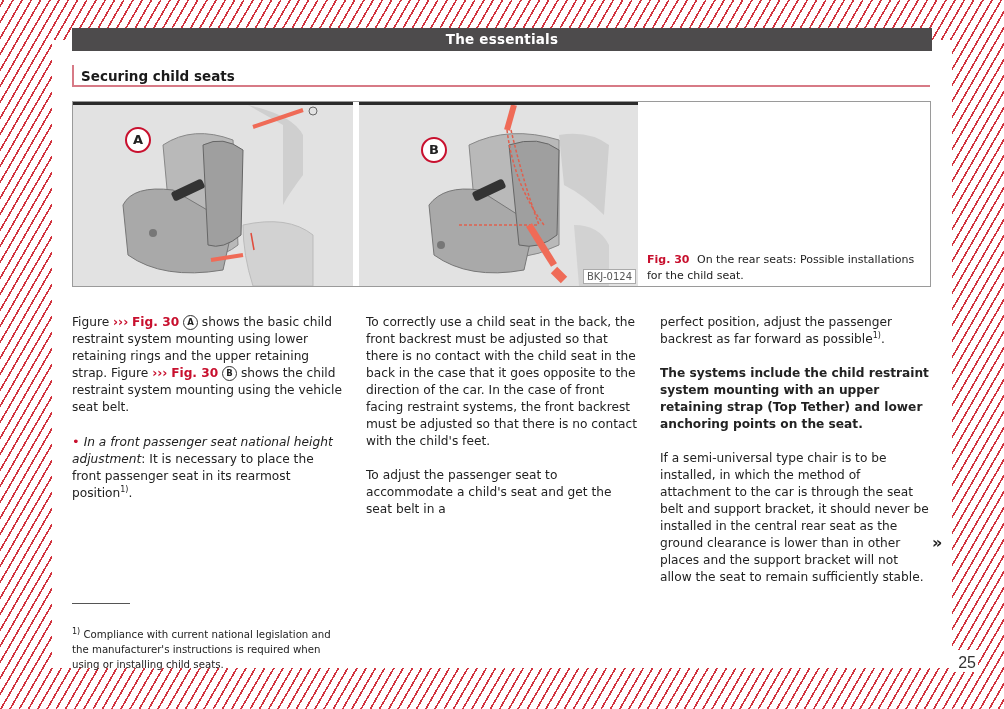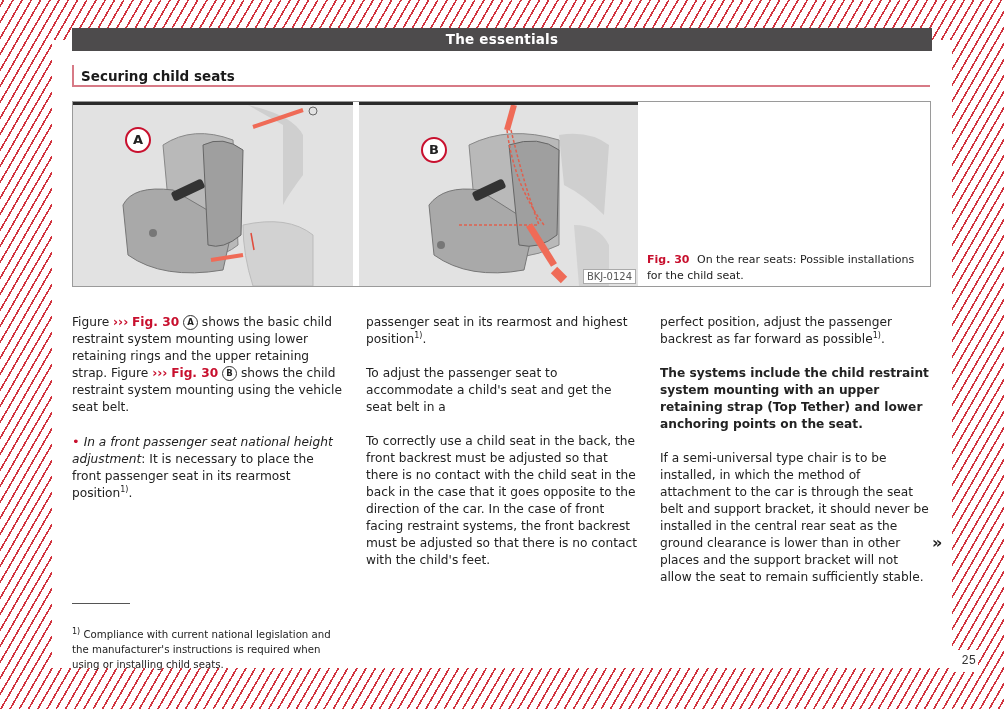--- a/index.html
+++ b/index.html
@@ -11,21 +11,21 @@
     }
     .page {
       position: absolute; left: 52px; top: 40px; width: 900px; height: 628px;
       background: #ffffff;
     }
     .page-num-notch {
       position: absolute; left: 952px; top: 650px; width: 26px; height: 22px; background: #ffffff;
     }
     .page-num {
       position: absolute; left: 952px; top: 654px; width: 24px; text-align: right;
-      font-family: Liberation Mono, monospace; font-size: 12px; color: #333;
+      font-family: Liberation Sans, sans-serif; font-size: 16px; color: #333;
     }
     .header-bar {
       position: absolute; left: 72px; top: 28px; width: 860px; height: 23px;
       background: #4d4b4c; color: #ffffff; text-align: center;
       font-family: "DejaVu Sans", sans-serif; font-weight: bold; font-size: 13.5px; line-height: 23px;
       letter-spacing: 0.2px;
     }
     .section-title {
       position: absolute; left: 72px; top: 65px; width: 858px; height: 22px;
       border-left: 2px solid #d77a86; border-bottom: 2px solid #d77a86;
@@ -139,25 +139,22 @@
     <span class="circ">A</span><span> shows the basic child restraint system mounting using lower retaining rings and the upper retaining strap. Figure </span><span class="ref">›››</span>
     <span class="ref">Fig. 30</span>
     <span class="circ">B</span><span> shows the child restraint system mounting using the vehicle seat belt.</span>
   </p>
   <p>
     <span class="bullet">•</span><i>In a front passenger seat national height adjustment</i><span>: It is necessary to place the front passenger seat in its rearmost position</span><sup>1)</sup><span>.</span>
   </p>
 </div>
 
 <div class="col col2">
-  <p>
-    <span>passenger seat in its rearmost and highest position</span><sup>1)</sup><span>.</span>
-  </p>
+  <p>To correctly use a child seat in the back, the front backrest must be adjusted so that there is no contact with the child seat in the back in the case that it goes opposite to the direction of the car. In the case of front facing restraint systems, the front backrest must be adjusted so that there is no contact with the child's feet.</p>
   <p>To adjust the passenger seat to accommodate a child's seat and get the seat belt in a</p>
-  <p>To correctly use a child seat in the back, the front backrest must be adjusted so that there is no contact with the child seat in the back in the case that it goes opposite to the direction of the car. In the case of front facing restraint systems, the front backrest must be adjusted so that there is no contact with the child's feet.</p>
 </div>
 
 <div class="col col3">
   <p>
     <span>perfect position, adjust the passenger backrest as far forward as possible</span><sup>1)</sup><span>.</span>
   </p>
   <p style="font-weight:bold;">The systems include the child restraint system mounting with an upper retaining strap (Top Tether) and lower anchoring points on the seat.</p>
   <p>If a semi-universal type chair is to be installed, in which the method of attachment to the car is through the seat belt and support bracket, it should never be installed in the central rear seat as the ground clearance is lower than in other places and the support bracket will not allow the seat to remain sufficiently stable.</p>
 </div>
 <div class="cont-arrow">»</div>

